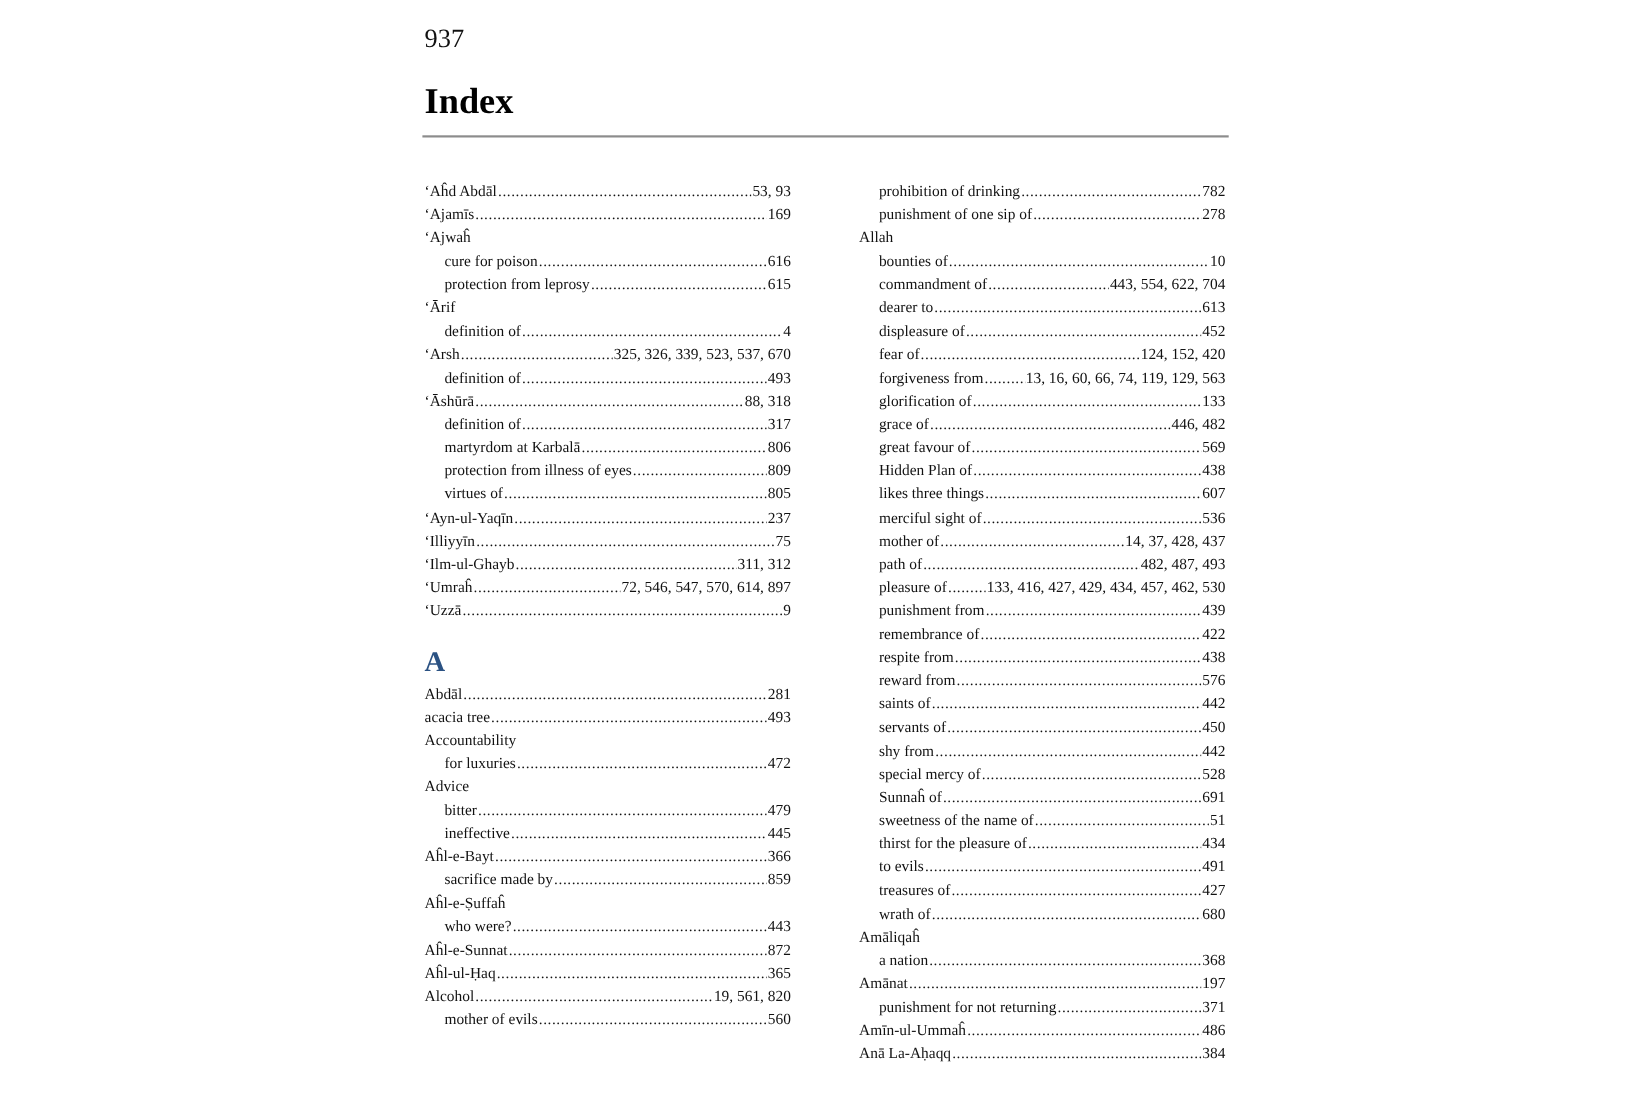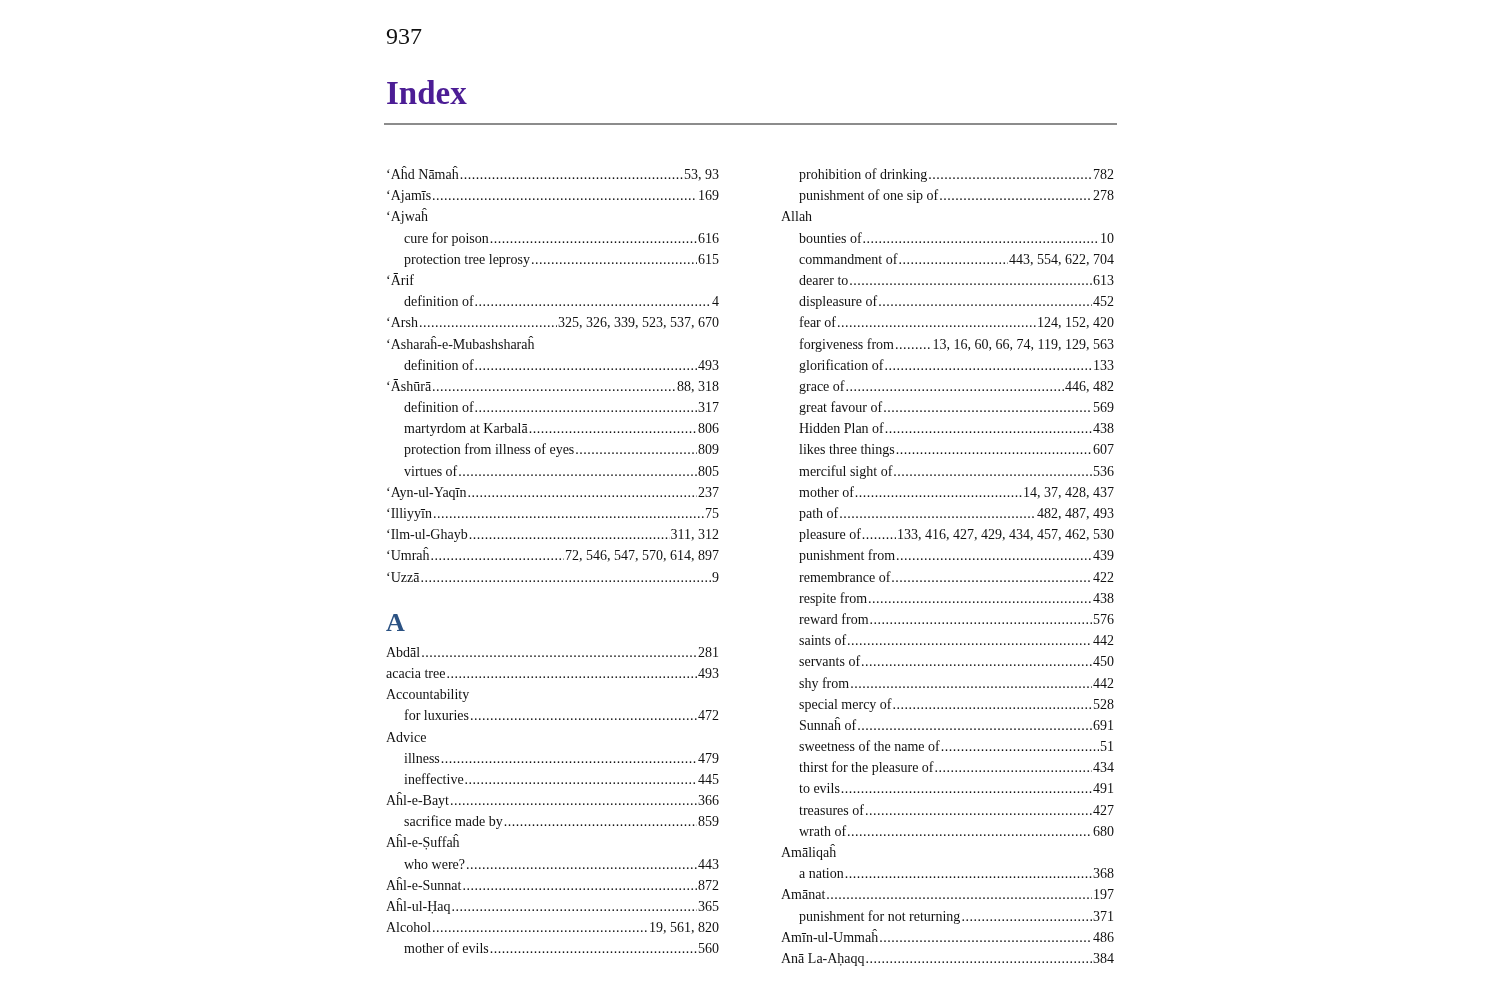--- a/index.html
+++ b/index.html
@@ -1,19 +1,19 @@
 <!DOCTYPE html>
 <html><head>
   <meta charset="utf-8">
   <style>
     html, body { margin: 0; padding: 0; background: #ffffff; }
     body { width: 1500px; height: 1000px; position: relative; overflow: hidden;
       font-family: "Liberation Serif", "DejaVu Serif", serif; color: #111111; }
     .page-number { position: absolute; left: 386px; top: 24px; font-size: 24px; line-height: 24px; color: #111; }
-    .page-title { position: absolute; left: 386px; top: 72px; font-size: 33px; line-height: 42px; font-weight: bold; color: #4c1d95; }
+    .page-title { position: absolute; left: 386px; top: 72px; font-size: 33px; line-height: 42px; font-weight: bold; color: #000000; }
     .title-rule { position: absolute; left: 384px; top: 123px; width: 733px; height: 0; border-top: 2px solid #8c8c8c; }
     .column { position: absolute; top: 164px; width: 333px; }
     .col-left { left: 386px; }
     .col-right { left: 781px; }
     .entry { display: flex; align-items: baseline; font-size: 14px; line-height: 21.2px; height: 21.2px; white-space: nowrap; overflow: hidden; }
     .entry.sub { padding-left: 18px; }
     .entry .term { flex: 0 0 auto; }
     .entry .leader { flex: 1 1 auto; overflow: hidden; margin: 0 1px; }
     .entry .leader::after { content: "................................................................................................................................................................................"; letter-spacing: 0.5px; }
     .entry .pages { flex: 0 0 auto; }
@@ -22,57 +22,54 @@
 </head>
 <body>
 
 <div class="page-number">937</div>
 <h1 class="page-title" style="margin:0;">Index</h1>
 <div class="title-rule"></div>
 
 <div class="column col-left">
   <div>
       <div class="entry">
-        <span class="term">‘Aĥd Nāmaĥ</span>
+        <span class="term">‘Aĥd Abdāl</span>
         <span class="leader"></span>
         <span class="pages">53, 93</span>
       </div>
       <div class="entry">
         <span class="term">‘Ajamīs</span>
         <span class="leader"></span>
         <span class="pages">169</span>
       </div>
       <div class="entry heading-only">
         <span class="term">‘Ajwaĥ</span>
       </div>
       <div class="entry sub">
         <span class="term">cure for poison</span>
         <span class="leader"></span>
         <span class="pages">616</span>
       </div>
       <div class="entry sub">
-        <span class="term">protection tree leprosy</span>
+        <span class="term">protection from leprosy</span>
         <span class="leader"></span>
         <span class="pages">615</span>
       </div>
       <div class="entry heading-only">
         <span class="term">‘Ārif</span>
       </div>
       <div class="entry sub">
         <span class="term">definition of</span>
         <span class="leader"></span>
         <span class="pages">4</span>
       </div>
       <div class="entry">
         <span class="term">‘Arsh</span>
         <span class="leader"></span>
         <span class="pages">325, 326, 339, 523, 537, 670</span>
-      </div>
-      <div class="entry heading-only">
-        <span class="term">‘Asharaĥ-e-Mubashsharaĥ</span>
       </div>
       <div class="entry sub">
         <span class="term">definition of</span>
         <span class="leader"></span>
         <span class="pages">493</span>
       </div>
       <div class="entry">
         <span class="term">‘Āshūrā</span>
         <span class="leader"></span>
         <span class="pages">88, 318</span>
@@ -140,21 +137,21 @@
       </div>
       <div class="entry sub">
         <span class="term">for luxuries</span>
         <span class="leader"></span>
         <span class="pages">472</span>
       </div>
       <div class="entry heading-only">
         <span class="term">Advice</span>
       </div>
       <div class="entry sub">
-        <span class="term">illness</span>
+        <span class="term">bitter</span>
         <span class="leader"></span>
         <span class="pages">479</span>
       </div>
       <div class="entry sub">
         <span class="term">ineffective</span>
         <span class="leader"></span>
         <span class="pages">445</span>
       </div>
       <div class="entry">
         <span class="term">Aĥl-e-Bayt</span>

